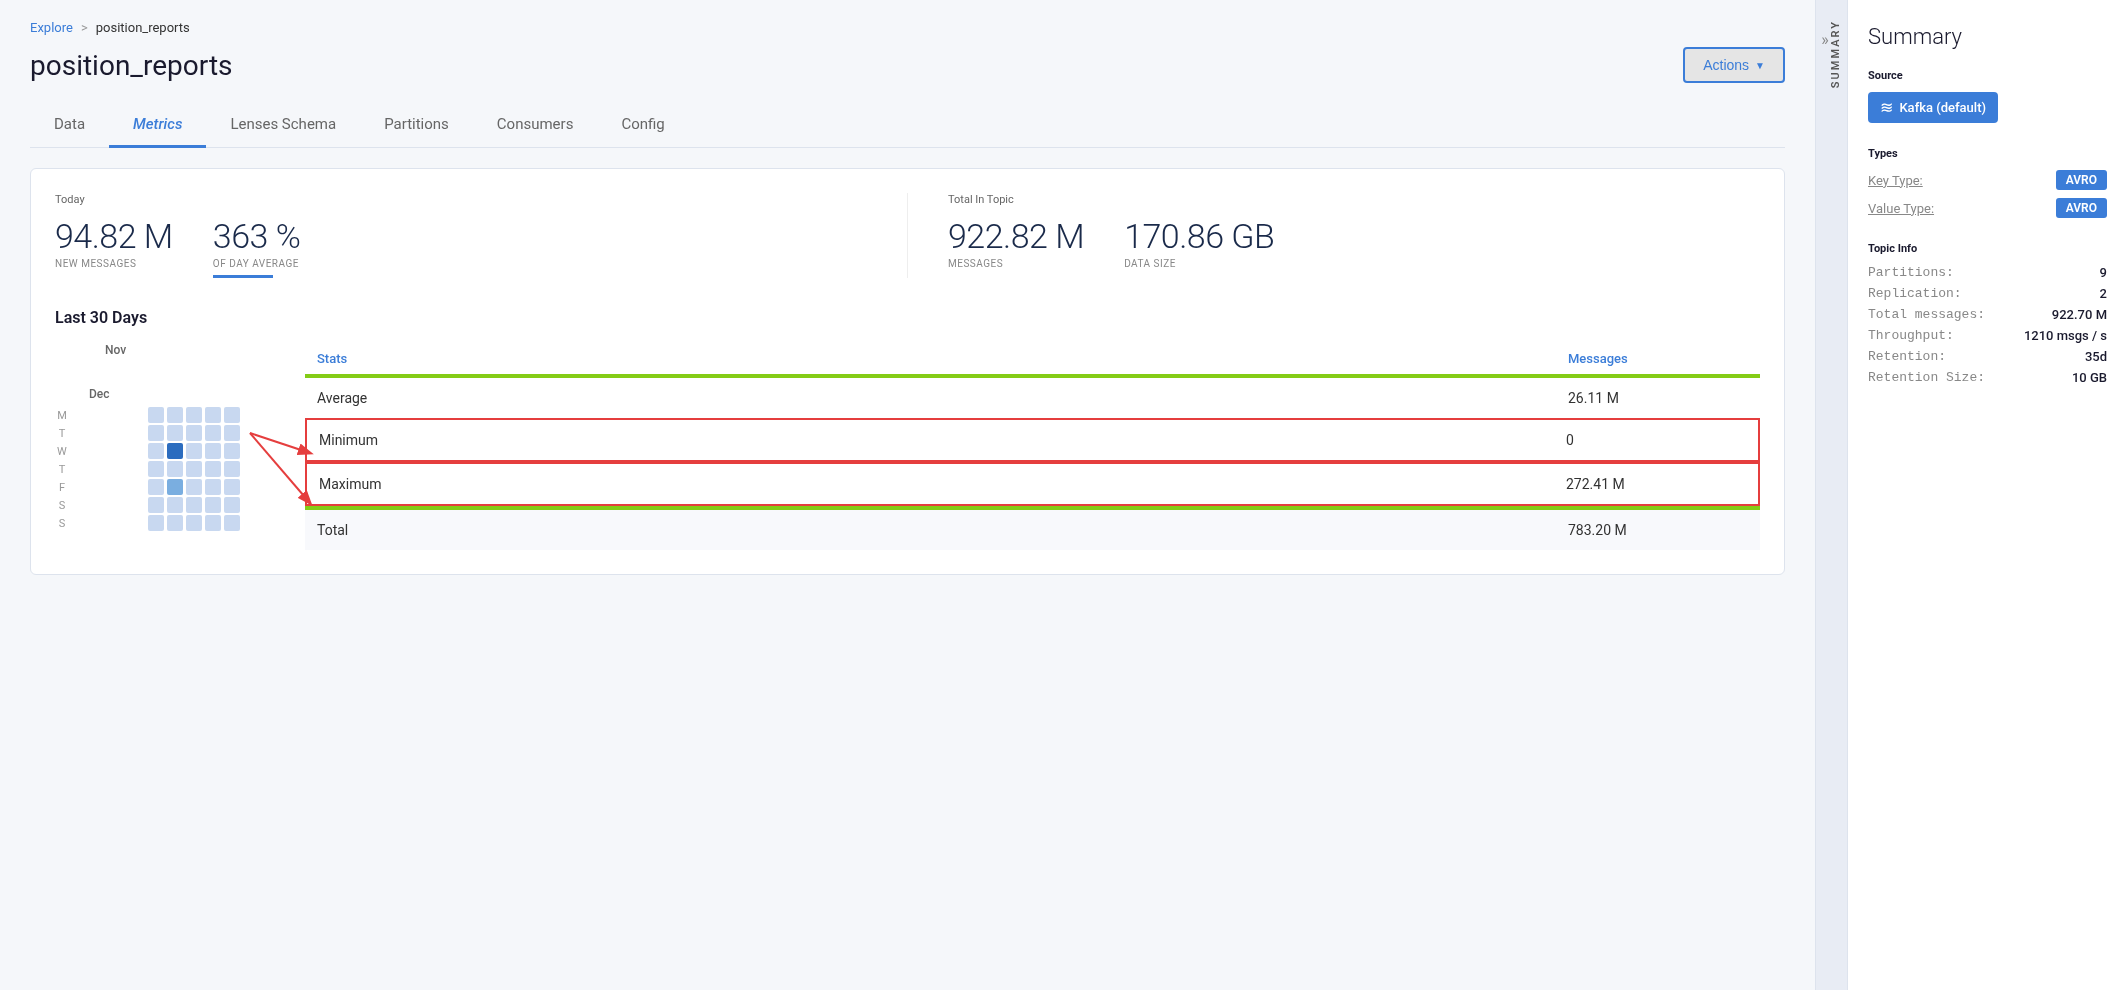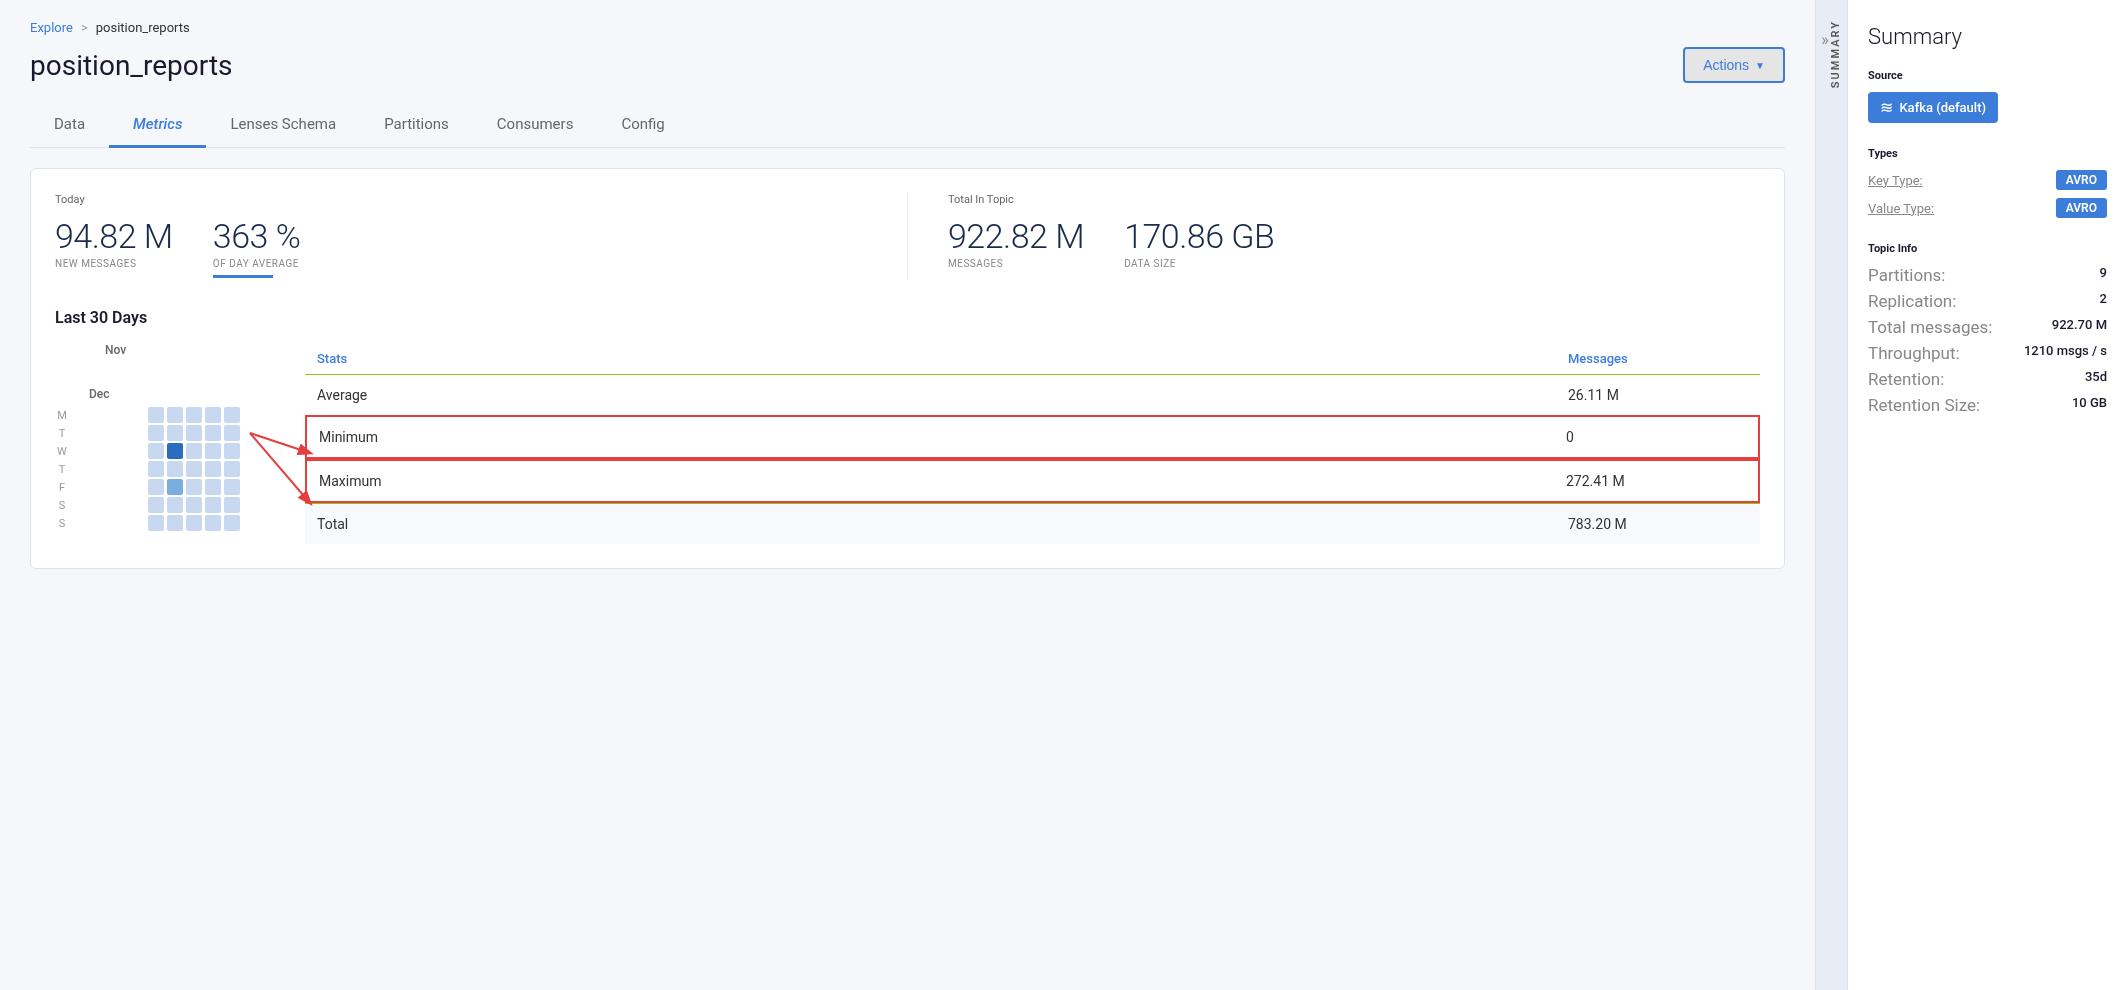--- a/index.html
+++ b/index.html
@@ -55,21 +55,21 @@
     .cal-light { background: #c8d8f0; }
     .cal-medium { background: #7aaee0; }
     .cal-dark { background: #2b6cbf; }
 
     .stats-table { flex: 1; }
     .stats-header-row { display: flex; padding: 8px 12px; }
     .stats-col-header { font-size: 13px; color: #3b7dd8; font-weight: 500; }
     .stats-col-header:first-child { flex: 1; }
     .stats-col-header:last-child { width: 180px; text-align: left; }
 
-    .stats-row { display: flex; padding: 12px 12px; border-top: 1px solid #84cc16; align-items: center; }
+    .stats-row { display: flex; padding: 12px 12px; border-top: 4px solid #84cc16; align-items: center; }
     .stats-row:nth-child(odd) { background: #f8f9fc; }
     .stats-row.highlighted { border: 2px solid #e53e3e; background: #fff; }
     .stats-row-label { flex: 1; font-size: 14px; color: #333; }
     .stats-row-value { width: 180px; font-size: 14px; color: #333; }
 
     
     .summary-sidebar-wrapper { display: flex; }
     .summary-toggle { width: 32px; background: #e8ecf4; display: flex; align-items: flex-start; justify-content: center; padding-top: 20px; cursor: pointer; border-left: 1px solid #dde3ed; }
     .summary-toggle-text { writing-mode: vertical-rl; text-orientation: mixed; transform: rotate(180deg); font-size: 11px; color: #555; letter-spacing: 2px; text-transform: uppercase; font-weight: 600; }
     .double-arrow { font-size: 16px; color: #888; margin-top: 10px; }
@@ -81,21 +81,21 @@
     .summary-section-label { font-size: 11px; font-weight: 700; color: #1a1a2e; margin-bottom: 10px; }
 
     .kafka-badge { display: inline-flex; align-items: center; gap: 6px; background: #3b7dd8; color: #fff; padding: 6px 12px; border-radius: 4px; font-size: 13px; font-weight: 500; }
     .kafka-icon { font-size: 16px; }
 
     .type-row { display: flex; align-items: center; justify-content: space-between; margin-bottom: 8px; }
     .type-label { font-size: 13px; color: #888; text-decoration: underline; }
     .avro-badge { background: #3b7dd8; color: #fff; padding: 3px 10px; border-radius: 3px; font-size: 12px; font-weight: 600; }
 
     .topic-info-row { display: flex; justify-content: space-between; margin-bottom: 6px; }
-    .topic-info-key { font-size: 17px; color: #888; }
+    .topic-info-key { font-size: 13px; color: #888; font-family: Liberation Mono, monospace; }
     .topic-info-value { font-size: 13px; color: #1a1a2e; font-weight: 500; }
 
     
     .annotation-container { position: relative; }
     .red-arrow-svg { position: absolute; pointer-events: none; }
   </style>
 </head>
 <body>
 
 <div class="layout">

